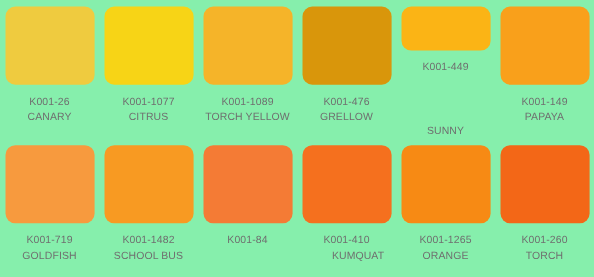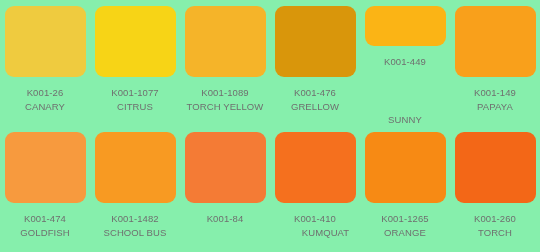--- a/index.html
+++ b/index.html
@@ -83,21 +83,21 @@
       <div class="swatch-code" style="color: rgb(111, 111, 111);">K001-449</div>
       <div class="swatch-name" style="color: rgb(111, 111, 111); margin-top: 46px;">SUNNY</div>
     </div>
     <div class="swatch-cell">
       <div class="swatch-chip" style="background-color: rgb(249, 160, 27);"></div>
       <div class="swatch-code" style="color: rgb(111, 111, 111);">K001-149</div>
       <div class="swatch-name" style="color: rgb(111, 111, 111);">PAPAYA</div>
     </div>
     <div class="swatch-cell">
       <div class="swatch-chip" style="background-color: rgb(247, 154, 62);"></div>
-      <div class="swatch-code" style="color: rgb(111, 111, 111);">K001-474</div>
+      <div class="swatch-code" style="color: rgb(111, 111, 111);">K001-719</div>
       <div class="swatch-name" style="color: rgb(111, 111, 111); text-align: center;">GOLDFISH</div>
     </div>
     <div class="swatch-cell">
       <div class="swatch-chip" style="background-color: rgb(248, 154, 34);"></div>
       <div class="swatch-code" style="color: rgb(111, 111, 111);">K001-1482</div>
       <div class="swatch-name" style="color: rgb(111, 111, 111);">SCHOOL BUS</div>
     </div>
     <div class="swatch-cell">
       <div class="swatch-chip" style="background-color: rgb(244, 123, 53);"></div>
       <div class="swatch-code" style="color: rgb(111, 111, 111);">K001-84</div>

